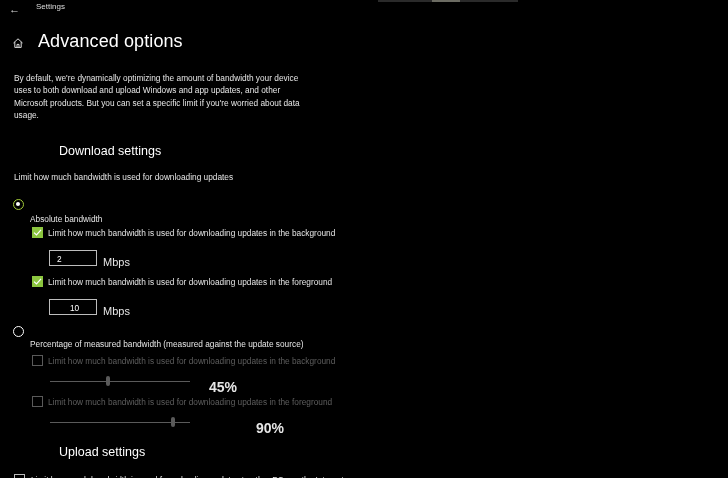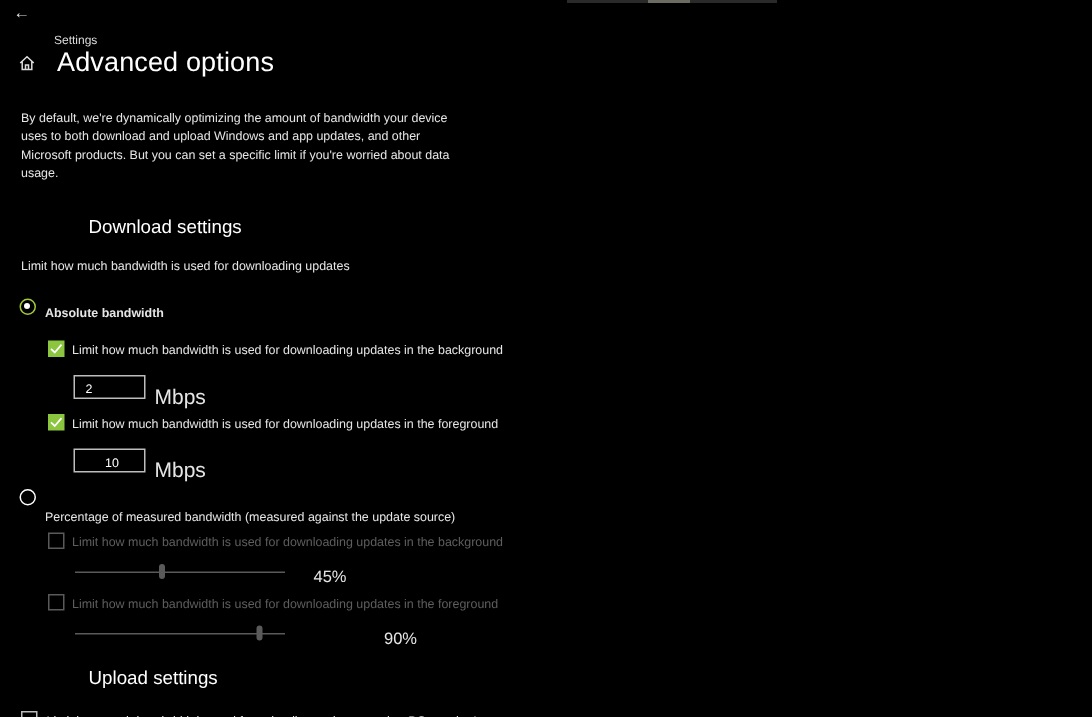--- a/index.html
+++ b/index.html
@@ -7,21 +7,21 @@
       width: 728px; height: 478px; overflow: hidden;
       background: #000; color: #fff;
       font-family: "Liberation Sans", "DejaVu Sans", sans-serif;
       position: relative;
     }
     .abs { position: absolute; }
     .topstrip { top: 0; left: 378px; width: 140px; height: 2px; background: #2a2a2a; }
     .topstrip .seg { position: absolute; top: 0; left: 54px; width: 28px; height: 2px; background: #6b6b62; }
 
     .back { top: 3px; left: 9px; font-size: 11px; color: #ddd; cursor: pointer; }
-    .apptitle { top: 22px; left: 36px; font-size: 8px; color: #ddd; }
+    .apptitle { top: 2px; left: 36px; font-size: 8px; color: #ddd; }
 
     .home { top: 35px; left: 12px; width: 14px; height: 14px; cursor: pointer; }
     .pagetitle { top: 31px; left: 38px; font-size: 18px; font-weight: normal; color: #fff; letter-spacing: 0.1px; }
 
     .intro { top: 72px; left: 14px; width: 300px; font-size: 8.3px; line-height: 12.4px; color: #e6e6e6; }
 
     .h2 { font-size: 12.5px; color: #fff; margin-left: 46px; }
     .sub { font-size: 8.3px; color: #e6e6e6; }
 
     .radio { width: 11px; height: 11px; border-radius: 50%; border: 1.5px solid #fff; box-sizing: border-box; cursor: pointer; }
@@ -30,26 +30,26 @@
 
     .chk { width: 11px; height: 11px; box-sizing: border-box; cursor: pointer; }
     .chk.on { background: #8cc63f; }
     .chk.on svg { position: absolute; left: 1px; top: 1px; }
     .chk.off { border: 1px solid #5a5a5a; }
 
     .label { font-size: 8.3px; color: #e6e6e6; white-space: nowrap; }
     .label.dis { color: #5e5e5e; }
 
     .input { width: 48px; height: 16px; border: 1.5px solid #bdbdbd; box-sizing: border-box; font-size: 8.3px; color: #fff; padding: 3px 0 0 7px; cursor: text; }
-    .unit { font-size: 14px; color: #e6e6e6; }
+    .unit { font-size: 11px; color: #e6e6e6; }
 
     .slider { height: 10px; width: 140px; cursor: pointer; }
     .slider .track { position: absolute; left: 0; right: 0; top: 4.5px; height: 1px; background: #5a5a5a; }
     .slider .thumb { position: absolute; top: 0; width: 4px; height: 10px; border-radius: 2px; background: #5a5a5a; }
-    .pct { font-size: 11px; color: #e6e6e6; }
+    .pct { font-size: 14px; color: #e6e6e6; font-weight: bold; }
   </style>
 </head>
 <body>
 
 <div class="abs topstrip">
     <div class="seg"></div>
   </div>
 <div class="abs back">←</div>
 <div class="abs apptitle">Settings</div>
 
@@ -60,21 +60,21 @@
 </div>
 <div class="abs pagetitle">Advanced options</div>
 
 <div class="abs intro">By default, we're dynamically optimizing the amount of bandwidth your device uses to both download and upload Windows and app updates, and other Microsoft products. But you can set a specific limit if you're worried about data usage.</div>
 
 <div class="abs h2" style="top:144px;left:13px;">Download settings</div>
 <div class="abs sub" style="top:172px;left:14px;text-align:center;">Limit how much bandwidth is used for downloading updates</div>
 
 <div class="abs" style="top:199px;left:13px;">
   <div class="abs radio on" style="top:0;left:0;"></div>
-  <div class="abs label" style="top:4px;left:17px;font-weight:bold;">Absolute bandwidth</div>
+  <div class="abs label" style="top:15px;left:17px;">Absolute bandwidth</div>
 </div>
 
 <div class="abs" style="top:227px;left:32px;">
   <div class="abs chk on" style="top:0;left:0;">
     <svg width="9" height="9" viewBox="0 0 9 9">
         <path d="M1 4.6 L3.5 7 L8 1.8" fill="none" stroke="#fff" stroke-width="1.2"></path>
       </svg>
   </div>
   <div class="abs label" style="top:1px;left:16px;">Limit how much bandwidth is used for downloading updates in the background</div>
 </div>

